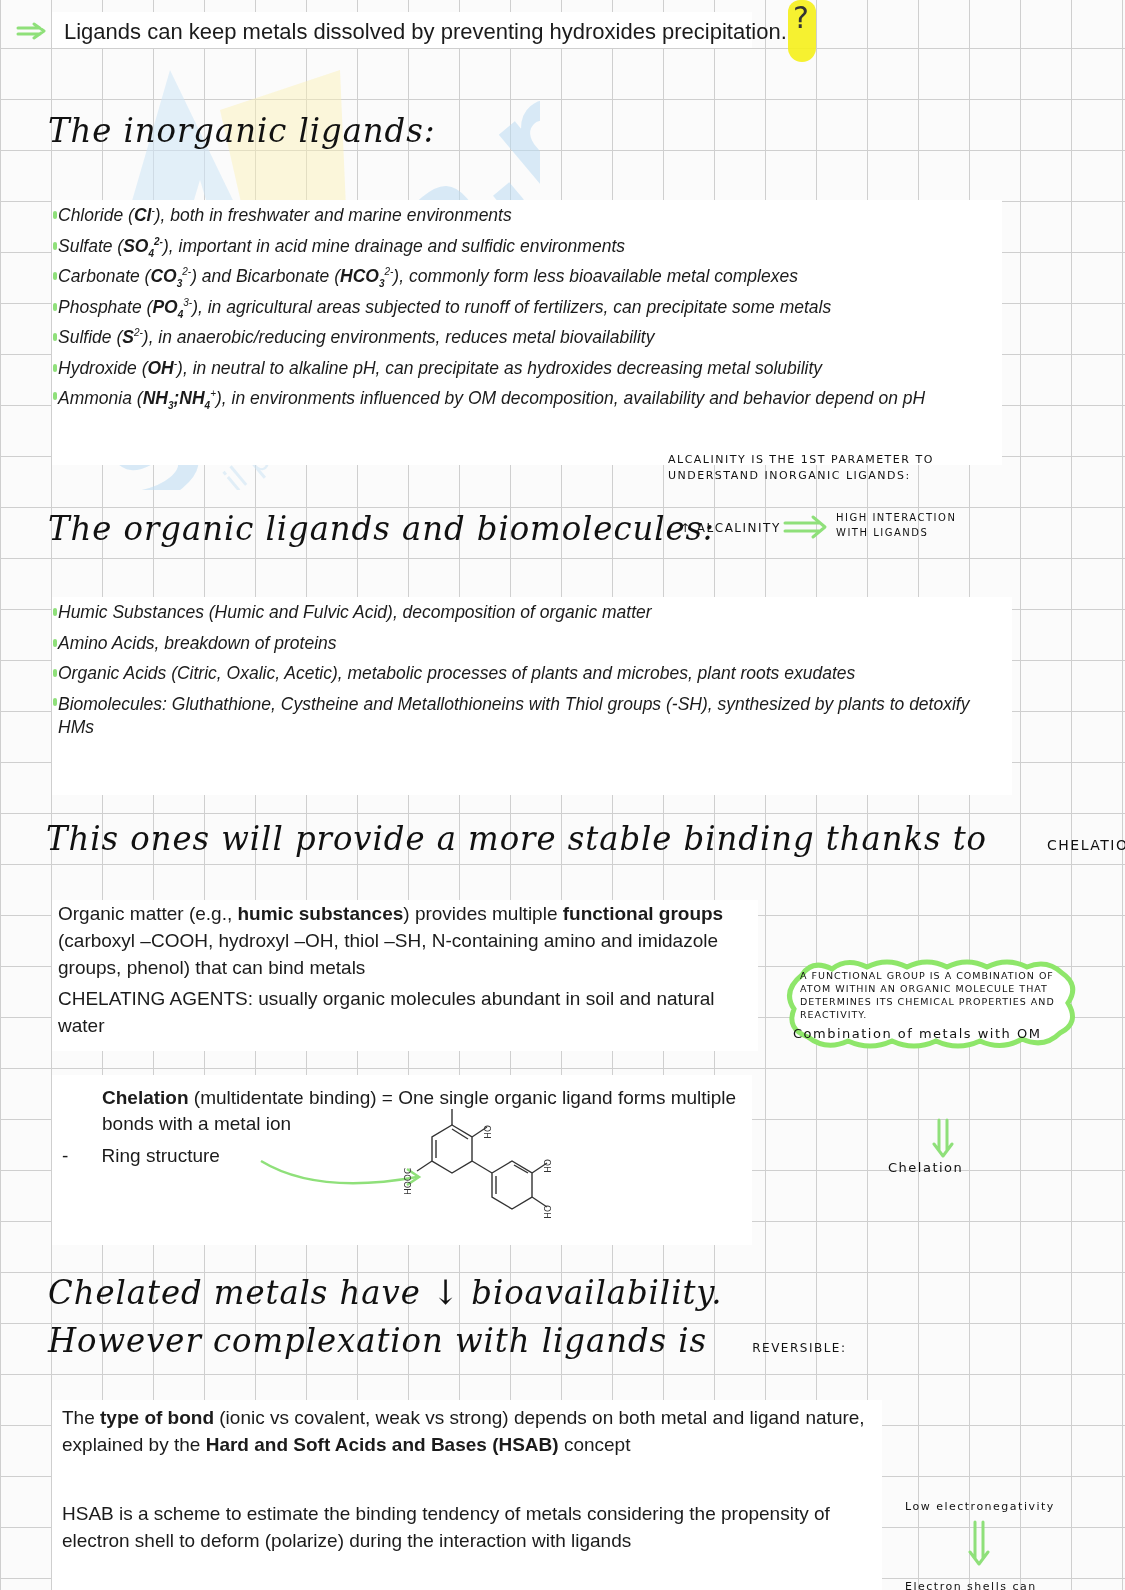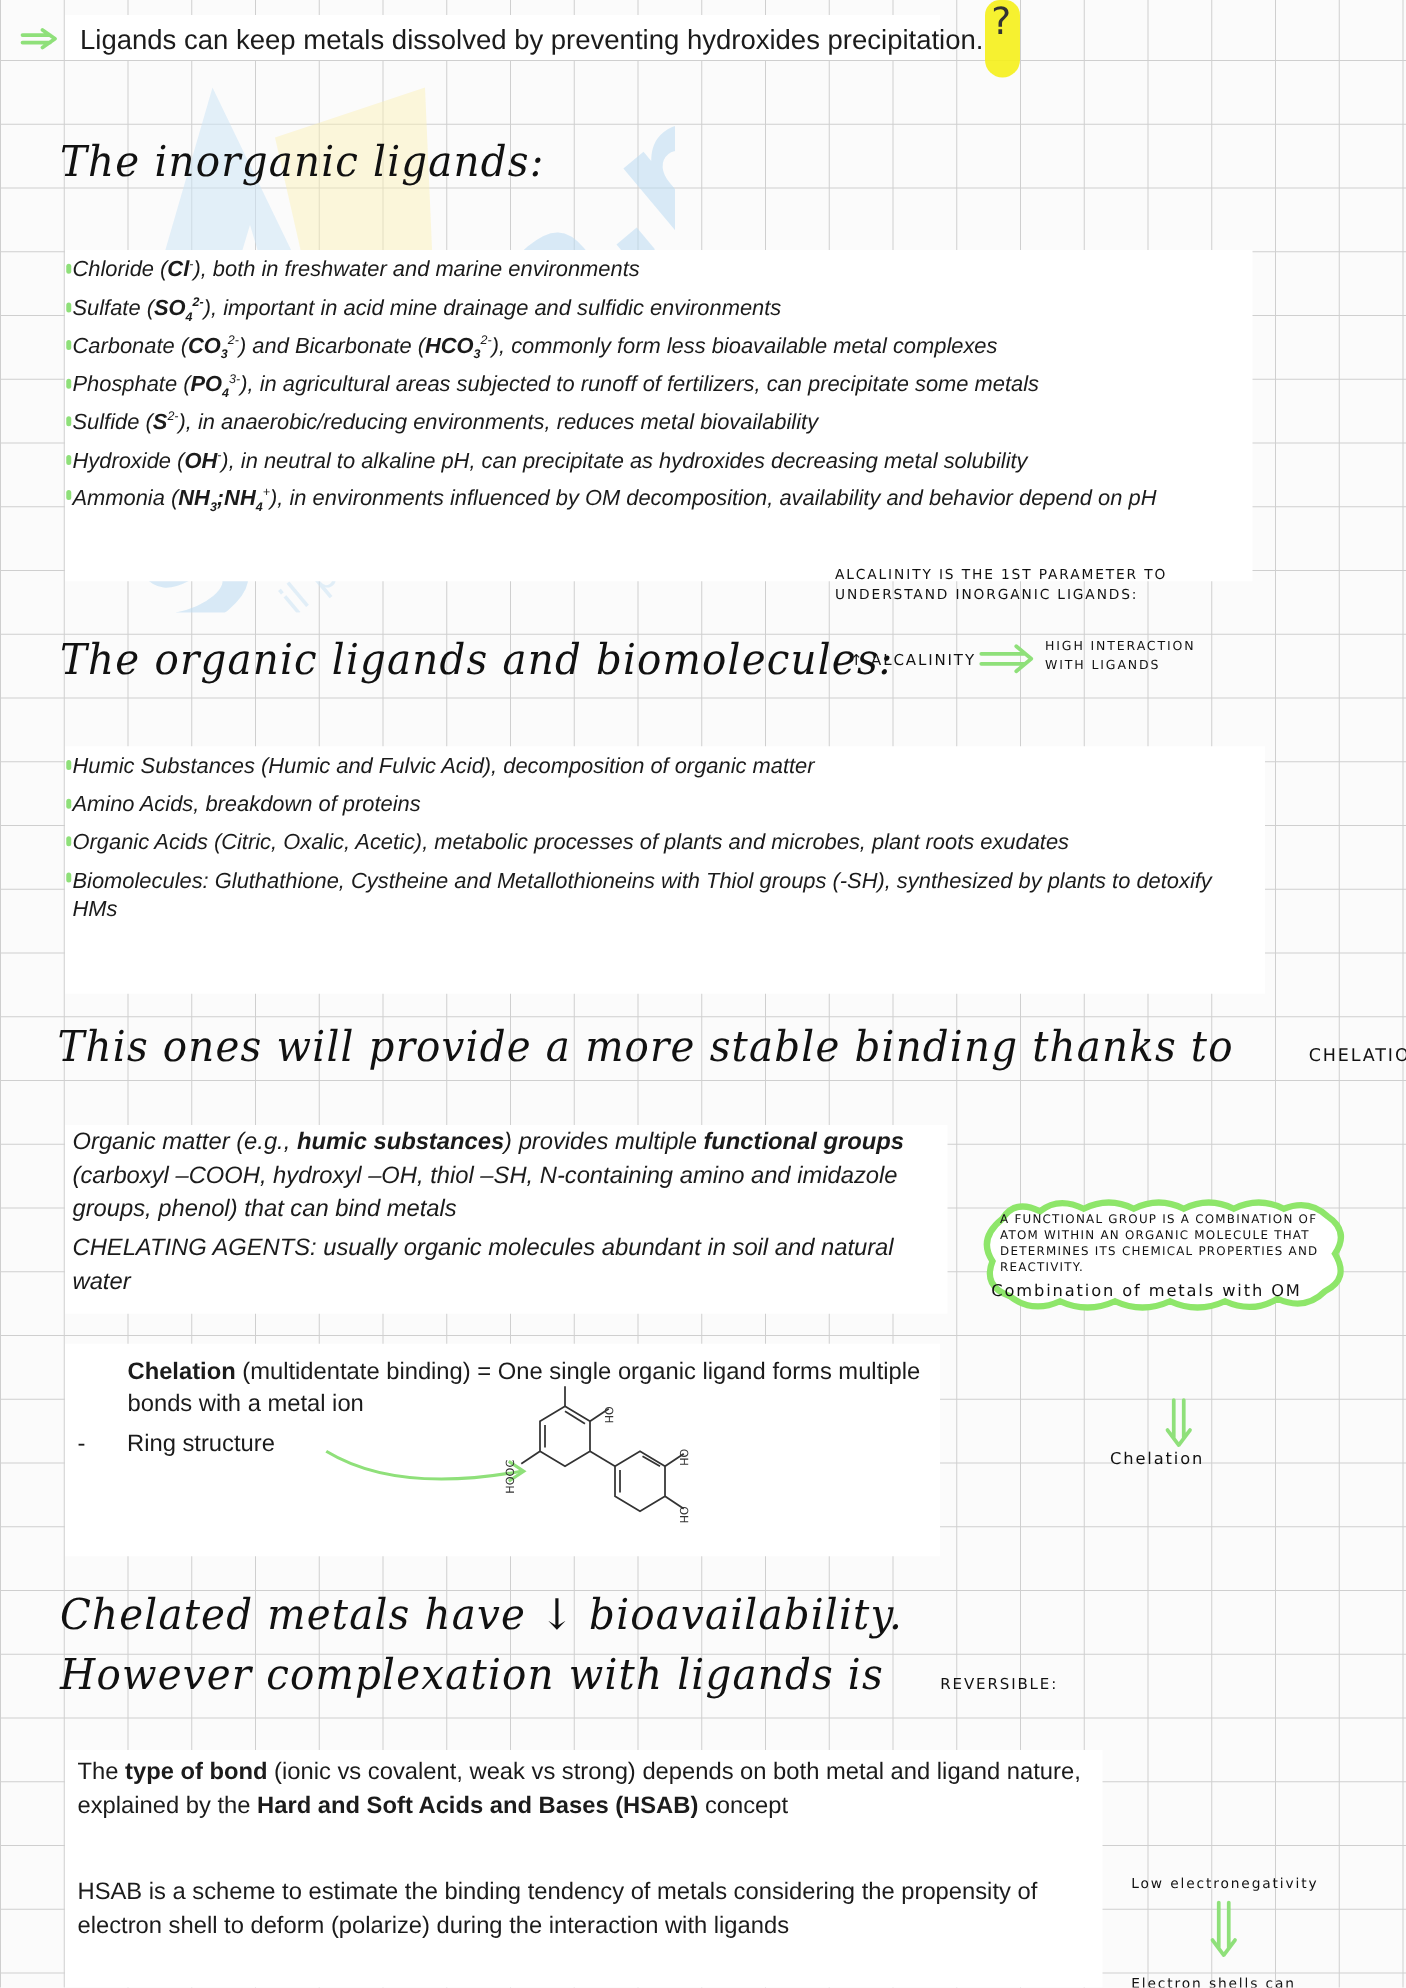--- a/index.html
+++ b/index.html
@@ -34,21 +34,21 @@
       position: absolute; left: -5px; top: 11px; width: 4px; height: 8px;
       background: #8fe07a; border-radius: 2px;
     }
     .bullet-list li.wrap { line-height: 23px; padding-top: 4px; padding-bottom: 3px; }
     .bullet-list li.wrap .dot { top: 9px; }
     sub, sup { font-size: 10px; line-height: 0; }
     .watermark {
       position: absolute; left: 20px; top: 50px; width: 520px; height: 440px;
       pointer-events: none; opacity: 0.55;
     }
-    .para p { margin: 0; line-height: 27px; font-style: italic; }
+    .para p { margin: 0; line-height: 27px; }
   </style>
 </head>
 <body>
 
 <svg class="watermark" viewBox="0 0 520 440">
   <polygon points="150,20 60,330 120,330 180,130 240,330 300,330" fill="#cfe6f7"></polygon>
   <polygon points="200,60 320,20 330,250 250,280" fill="#fbf0b0" opacity="0.8"></polygon>
   <text x="40" y="380" font-family="DejaVu Sans, sans-serif" font-size="120" font-weight="bold" fill="#bcdcf3" transform="rotate(-40 200 300)">Skuola.net</text>
   <text x="120" y="420" font-family="DejaVu Sans, sans-serif" font-size="32" fill="#cde4f5" transform="rotate(-40 200 300)">il portale dello studente</text>
 </svg>

